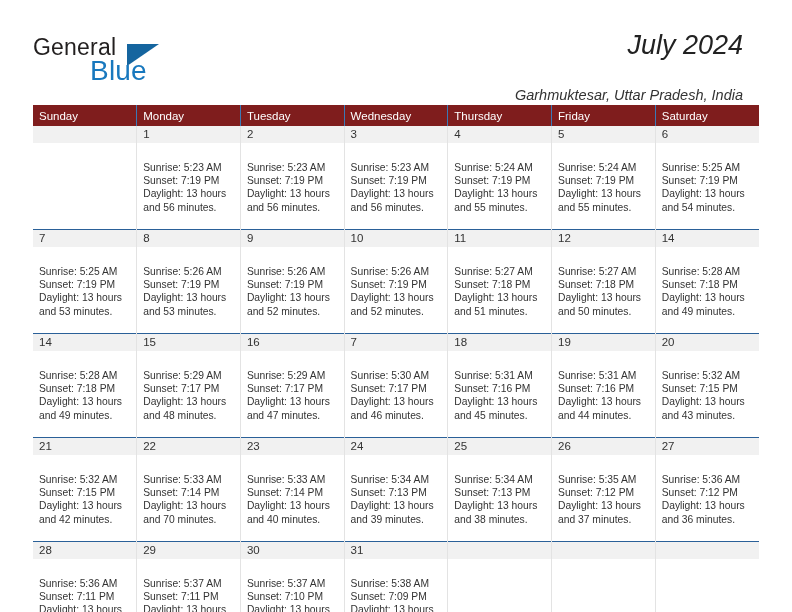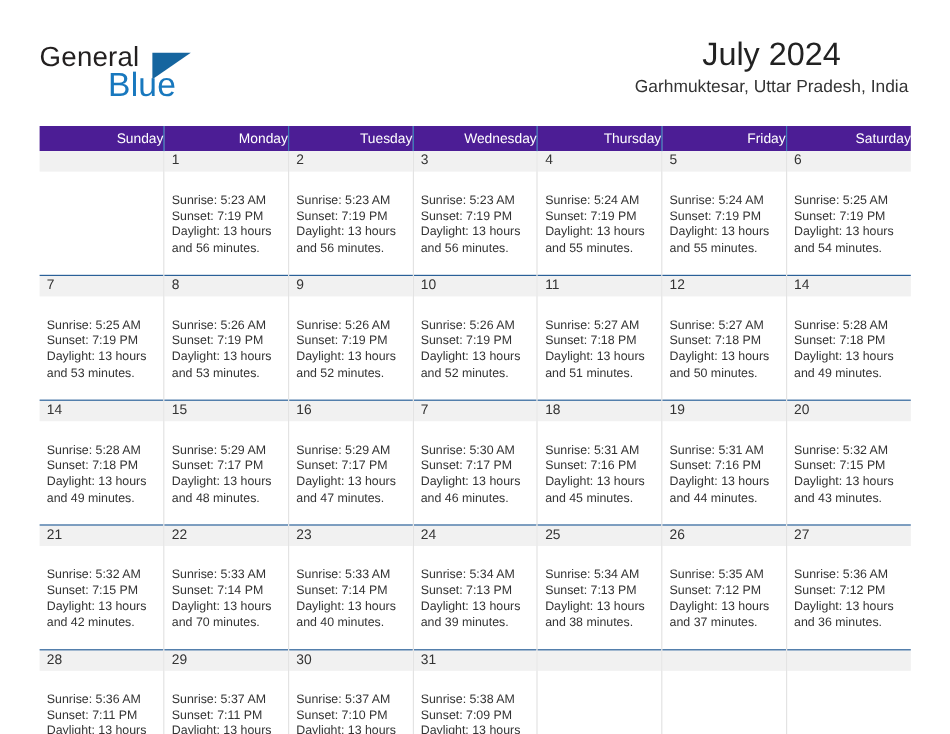--- a/index.html
+++ b/index.html
@@ -61,55 +61,56 @@
     left: 94px;
     top: 10px;
     width: 0;
     height: 0;
     border-left: 32px solid #15659f;
     border-bottom: 22px solid transparent;
   }
 
   .title-block {
     position: absolute;
-    right: 2px;
+    right: 16px;
     top: 0;
-    text-align: center;
+    text-align: right;
+    font-style: italic;
   }
   .cal-title {
     font-size: 27px;
     color: #222222;
     font-weight: normal;
     line-height: 34px;
     white-space: nowrap;
   }
   .cal-subtitle {
     font-size: 14.5px;
     color: #333333;
     line-height: 22px;
-    margin-top: 0;
+    margin-top: 22px;
     white-space: nowrap;
   }
 
   
   .calendar {
     position: absolute;
     left: 33px;
     top: 105px;
     width: 726px;
     border-collapse: collapse;
     table-layout: fixed;
   }
 
   .calendar th {
-    background: #4c1d95;
+    background: #7f1d1d;
     color: #ffffff;
     font-weight: normal;
     font-size: 11.5px;
-    text-align: right;
+    text-align: left;
     padding: 4px 0 4px 6px;
     height: 13px;
     border-right: 1px solid #3b79b6;
   }
   .calendar th:last-child { border-right: none; }
 
   .week-row td {
     vertical-align: top;
     padding: 0;
     border-right: 1px solid #e3e3e3;

